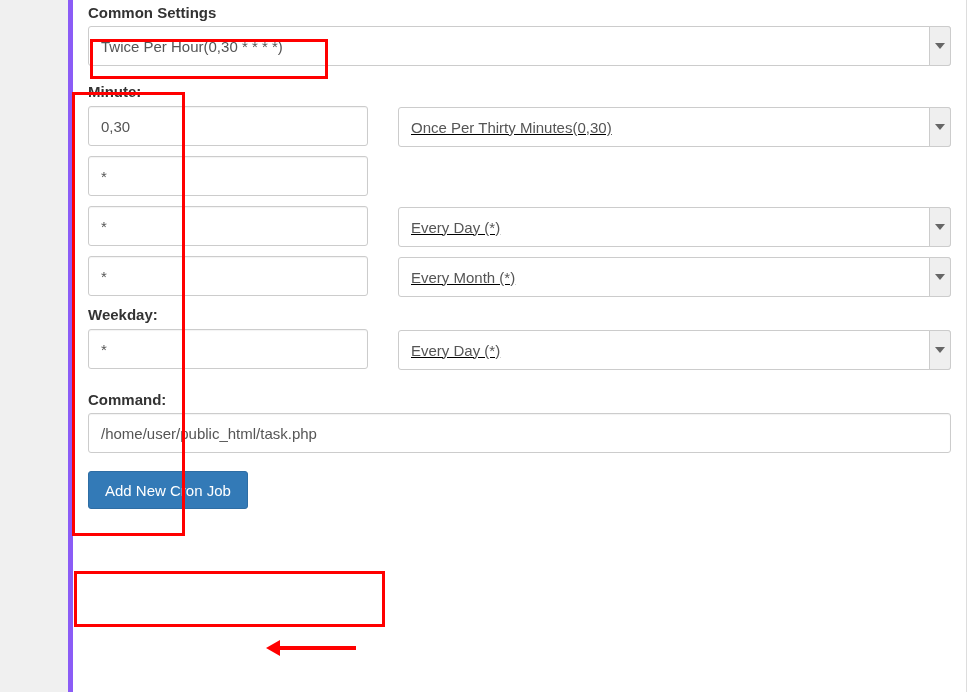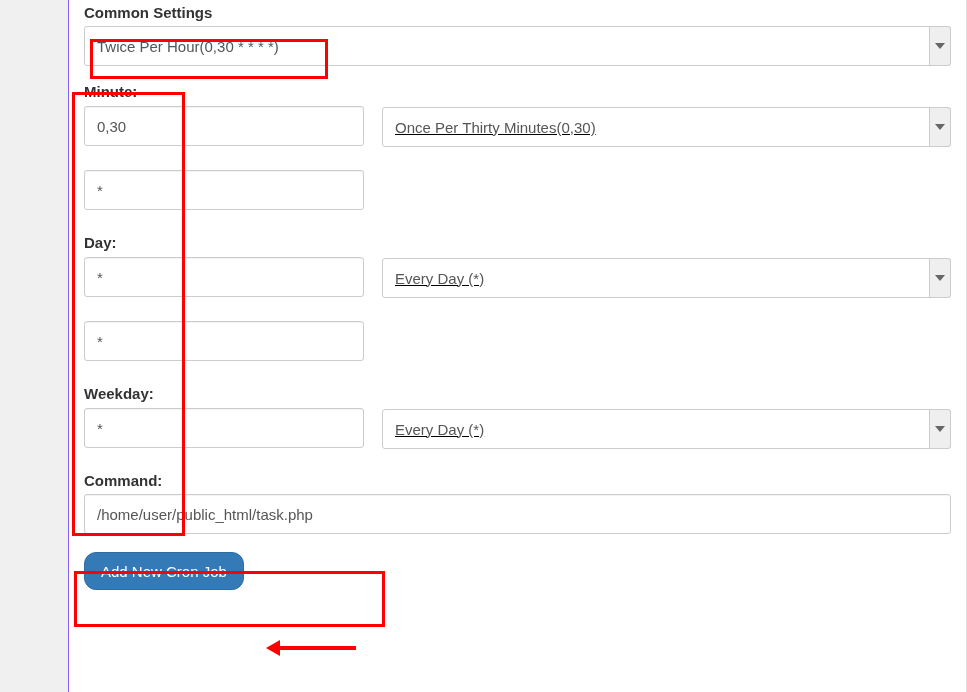--- a/index.html
+++ b/index.html
@@ -10,44 +10,44 @@
     body {
       font-family: "Helvetica Neue", Helvetica, Arial, sans-serif;
       background: #f0f0f0;
       padding: 0;
       width: 967px;
       height: 692px;
       position: relative;
     }
     .panel {
       background: #fff;
-      border-left: 1px solid #8b5cf6;
+      border-left: 5px solid #8b5cf6;
       border-right: 1px solid #ddd;
       margin-left: 68px;
       padding: 0 15px 20px 15px;
       min-height: 692px;
       position: relative;
     }
     .section-label {
       font-weight: bold;
       font-size: 15px;
       color: #333;
       margin-bottom: 5px;
       margin-top: 10px;
       display: block;
     }
     .common-settings-label {
       margin-top: 0;
       padding-top: 4px;
     }
     .field-row {
       display: flex;
-      gap: 18px;
+      gap: 30px;
       align-items: flex-end;
-      margin-bottom: 24px;
+      margin-bottom: 10px;
     }
     .field-col-left {
       width: 280px;
       flex-shrink: 0;
     }
     .field-col-right {
       flex: 1;
       text-decoration: underline;
     }
     .field-label {
@@ -112,21 +112,21 @@
     .full-width {
       width: 100%;
     }
     .submit-btn {
       display: inline-block;
       margin-top: 18px;
       height: 38px;
       padding: 0 16px;
       background: #337ab7;
       border: 1px solid #2e6da4;
-      border-radius: 12px;
+      border-radius: 3px;
       color: #fff;
       font-size: 15px;
       cursor: pointer;
     }
     
     .hl {
       position: absolute;
       border: 3px solid #ff0000;
       pointer-events: none;
     }
@@ -189,39 +189,48 @@
   
   <div class="field-row">
     <div class="field-col-left">
       <input type="text" value="*" style="">
     </div>
   </div>
 
   
   <div class="field-row">
     <div class="field-col-left">
-      <label class="field-label">Day:</label>
       <input type="text" value="*" style="">
     </div>
     <div class="field-col-right">
       <div class="select-wrap">
         <div class="select-display">Every Day (*)</div>
         <div class="select-arrow">
           <svg viewBox="0 0 10 6">
               <path d="M0 0 L5 6 L10 0 Z"></path>
             </svg>
         </div>
       </div>
     </div>
   </div>
 
   
   <div class="field-row">
     <div class="field-col-left">
       <input type="text" value="*" style="">
+    </div>
+    <div class="field-col-right">
+      <div class="select-wrap">
+        <div class="select-display">Every Month (*)</div>
+        <div class="select-arrow">
+          <svg viewBox="0 0 10 6">
+              <path d="M0 0 L5 6 L10 0 Z"></path>
+            </svg>
+        </div>
+      </div>
     </div>
   </div>
 
   
   <div class="field-row">
     <div class="field-col-left">
       <label class="field-label">Weekday:</label>
       <input type="text" value="*" style="">
     </div>
     <div class="field-col-right">

